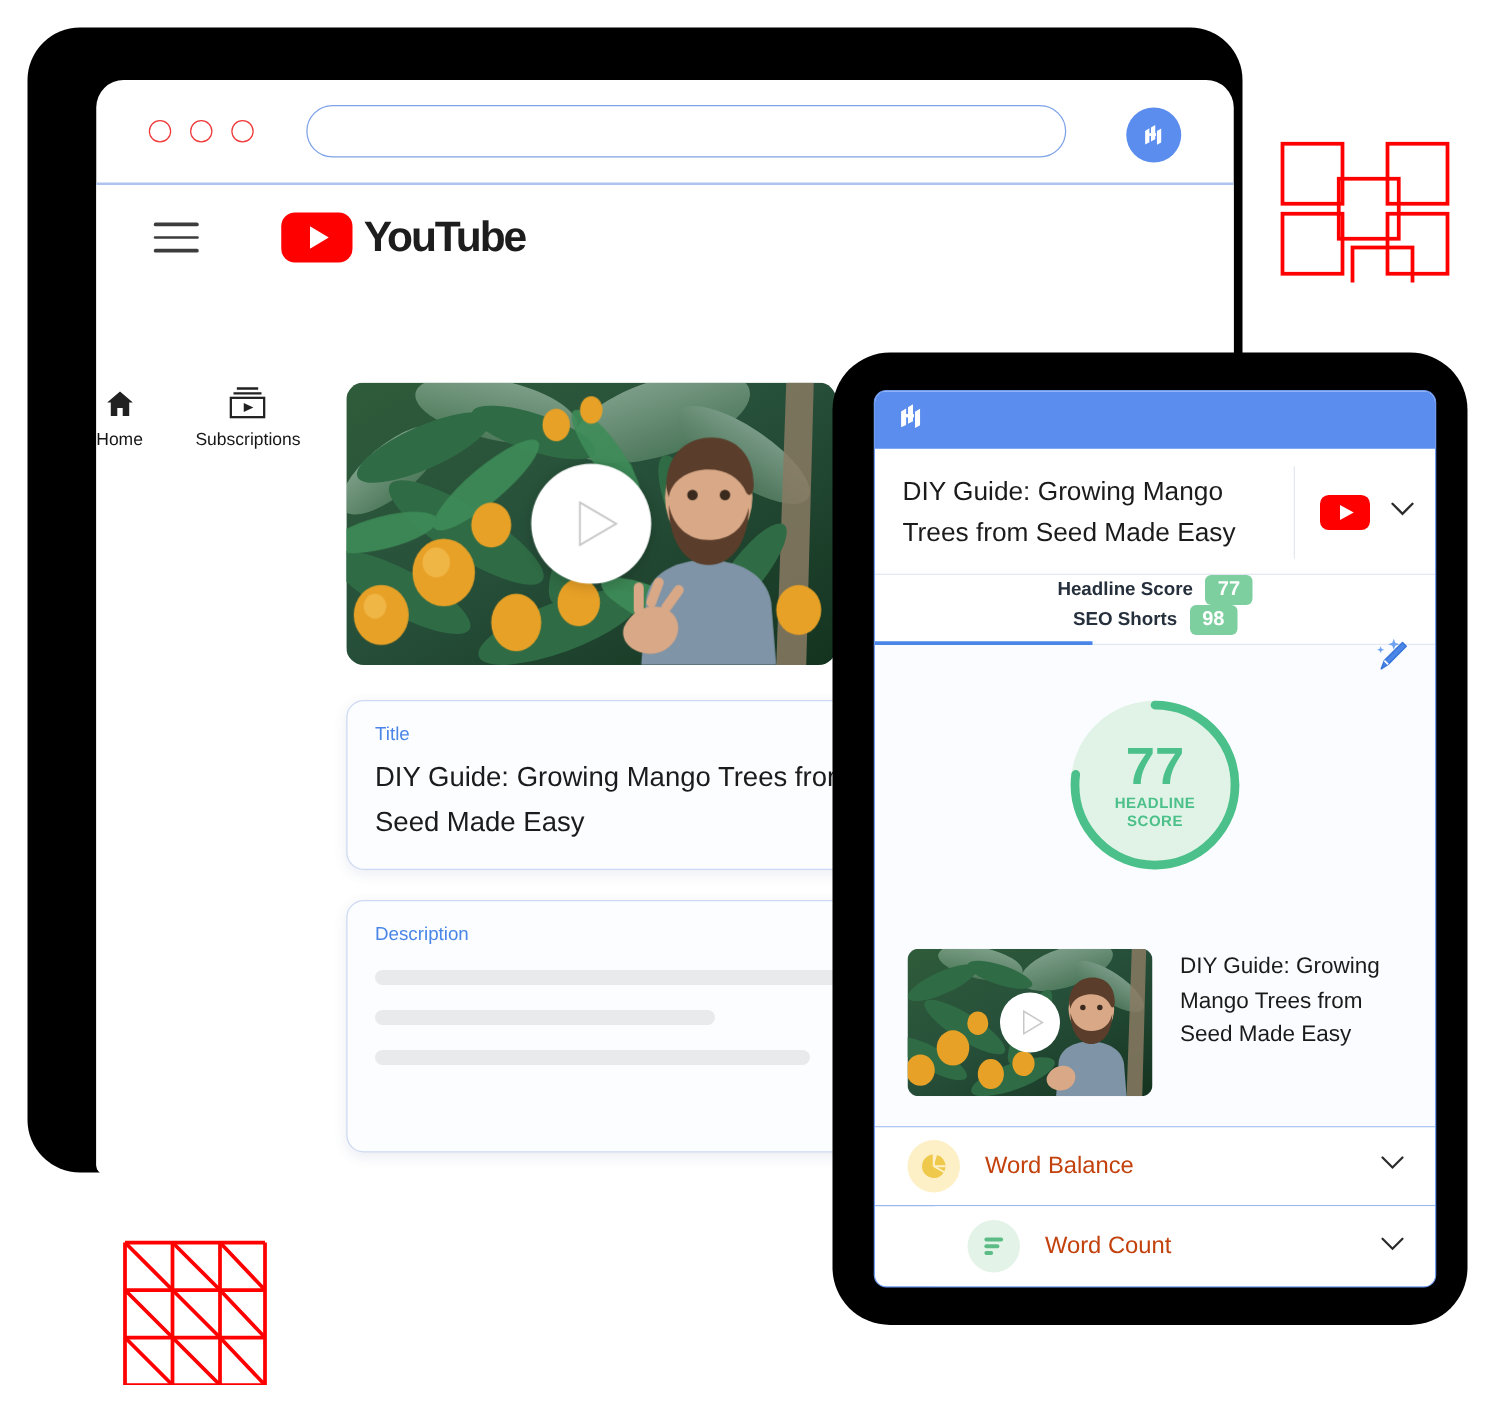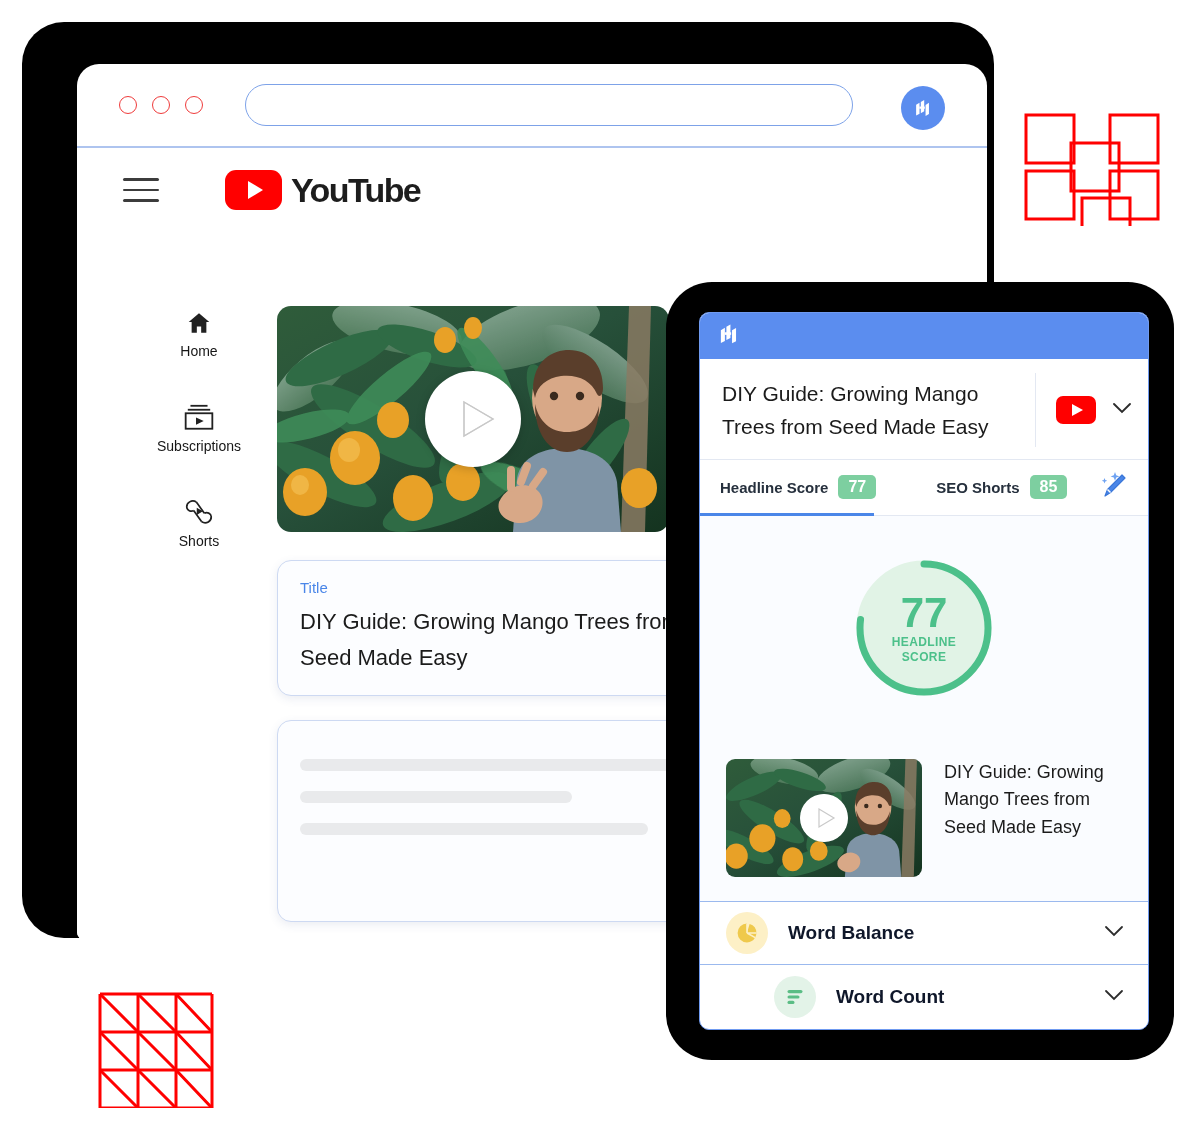--- a/index.html
+++ b/index.html
@@ -104,25 +104,24 @@
     border-top: 9px solid transparent;
     border-bottom: 9px solid transparent;
     margin-left: 4px;
   }
   #yt-wordmark { font-size: 34px; font-weight: bold; color: #1d1d1d; letter-spacing: -1.6px; }
 
   
   #yt-sidebar {
     position: absolute; left: 0; top: 96px;
     width: 148px;
-    display: flex; flex-direction: column;
+    display: flex; flex-direction: row;
     align-items: center;
     gap: 42px;
     padding-top: 62px;
-    margin-left: 48px;
   }
   .nav-item { display: flex; flex-direction: column; align-items: center; gap: 7px; width: 140px; }
   .nav-label { font-size: 14px; color: #161616; }
   .nav-ico { height: 30px; display: flex; align-items: flex-end; justify-content: center; }
 
   
   #yt-main { position: absolute; left: 200px; top: 158px; width: 460px; }
 
   #video-thumb {
     position: relative;
@@ -213,20 +212,21 @@
     border-top: 6.5px solid transparent;
     border-bottom: 6.5px solid transparent;
     margin-left: 3px;
   }
 
   #score-tabs {
     display: flex; align-items: center;
     padding: 0 20px; height: 56px;
     border-bottom: 1.3px solid #e3e8f2;
     position: relative;
+    flex-direction: column;
   }
   .score-tab { display: flex; align-items: center; gap: 10px; }
   .score-tab .tab-label { font-size: 15px; font-weight: bold; color: #26303d; }
   .score-pill {
     background: #7dcfa0; color: #ffffff;
     font-size: 16px; font-weight: bold;
     border-radius: 5px;
     padding: 3px 10px;
   }
   #tab-gap { width: 60px; }
@@ -272,21 +272,21 @@
     display: flex; align-items: center; gap: 20px;
     padding: 0 22px 0 26px;
     height: 64px;
     background: #ffffff;
     border-bottom: 1.5px solid #9bb9ee;
   }
   .accordion-row:last-child { border-bottom: none; margin-left: 48px; }
   .acc-ico { width: 42px; height: 42px; border-radius: 50%; display: flex; align-items: center; justify-content: center; flex: none; }
   .acc-ico.yellow { background: #fdf0c6; }
   .acc-ico.green { background: #e3f3e8; }
-  .acc-label { font-size: 19px; color: #0f172a; flex: 1; font-weight: bold; }
+  .acc-label { font-size: 19px; color: #c2410c; flex: 1; }
 </style>
 </head>
 <body>
 
 <div id="stage">
 
   <svg class="deco" id="deco-squares" viewBox="0 0 152 114" fill="none">
     <rect x="12" y="3" width="48" height="48" stroke="#ff0000" stroke-width="3"></rect>
     <rect x="57" y="31" width="48" height="48" stroke="#ff0000" stroke-width="3"></rect>
     <rect x="12" y="59" width="48" height="48" stroke="#ff0000" stroke-width="3"></rect>
@@ -467,20 +467,21 @@
                   <path d="M4.5 8.5 L8.2 6.2 V18.4 L4.5 20.2 Z"></path>
                   <path d="M9.6 5.4 L13.3 3.2 V15.6 L9.6 17.6 Z"></path>
                   <path d="M14.8 8.6 L18.5 6.4 V18.6 L14.8 20.6 Z"></path>
                   <rect x="8.0" y="10.4" width="6.0" height="2.4"></rect>
                 </g>
               </svg>
             </div>
           </div>
 
           <div id="desc-card" class="field-card">
+            <div class="field-label">Description</div>
             <div class="skel w1"></div>
             <div class="skel w2"></div>
             <div class="skel w3"></div>
           </div>
 
         </div>
       </div>
     </div>
   </div>
 
@@ -515,21 +516,21 @@
       </div>
 
       <div id="score-tabs">
         <div class="score-tab">
           <span class="tab-label">Headline Score</span>
           <span class="score-pill">77</span>
         </div>
         <span id="tab-gap"></span>
         <div class="score-tab">
           <span class="tab-label">SEO Shorts</span>
-          <span class="score-pill">85</span>
+          <span class="score-pill">98</span>
         </div>
         <span id="magic-icon">
           <svg width="32" height="32" viewBox="0 0 32 32" fill="none">
             <path d="M9 27 L11.5 20.5 L26 6 L29 9 L14.5 23.5 Z" fill="#4a86e8" stroke="#3a76d8" stroke-width="1.2" stroke-linejoin="round"></path>
             <path d="M11.5 20.5 L14.5 23.5" stroke="#ffffff" stroke-width="1.4"></path>
             <path d="M19 3 L20.2 6.2 L23.4 7.4 L20.2 8.6 L19 11.8 L17.8 8.6 L14.6 7.4 L17.8 6.2 Z" fill="#6fa3f2"></path>
             <path d="M8.5 9 L9.3 11 L11.3 11.8 L9.3 12.6 L8.5 14.6 L7.7 12.6 L5.7 11.8 L7.7 11 Z" fill="#6fa3f2"></path>
           </svg>
         </span>
         <span id="tab-underline"></span>

